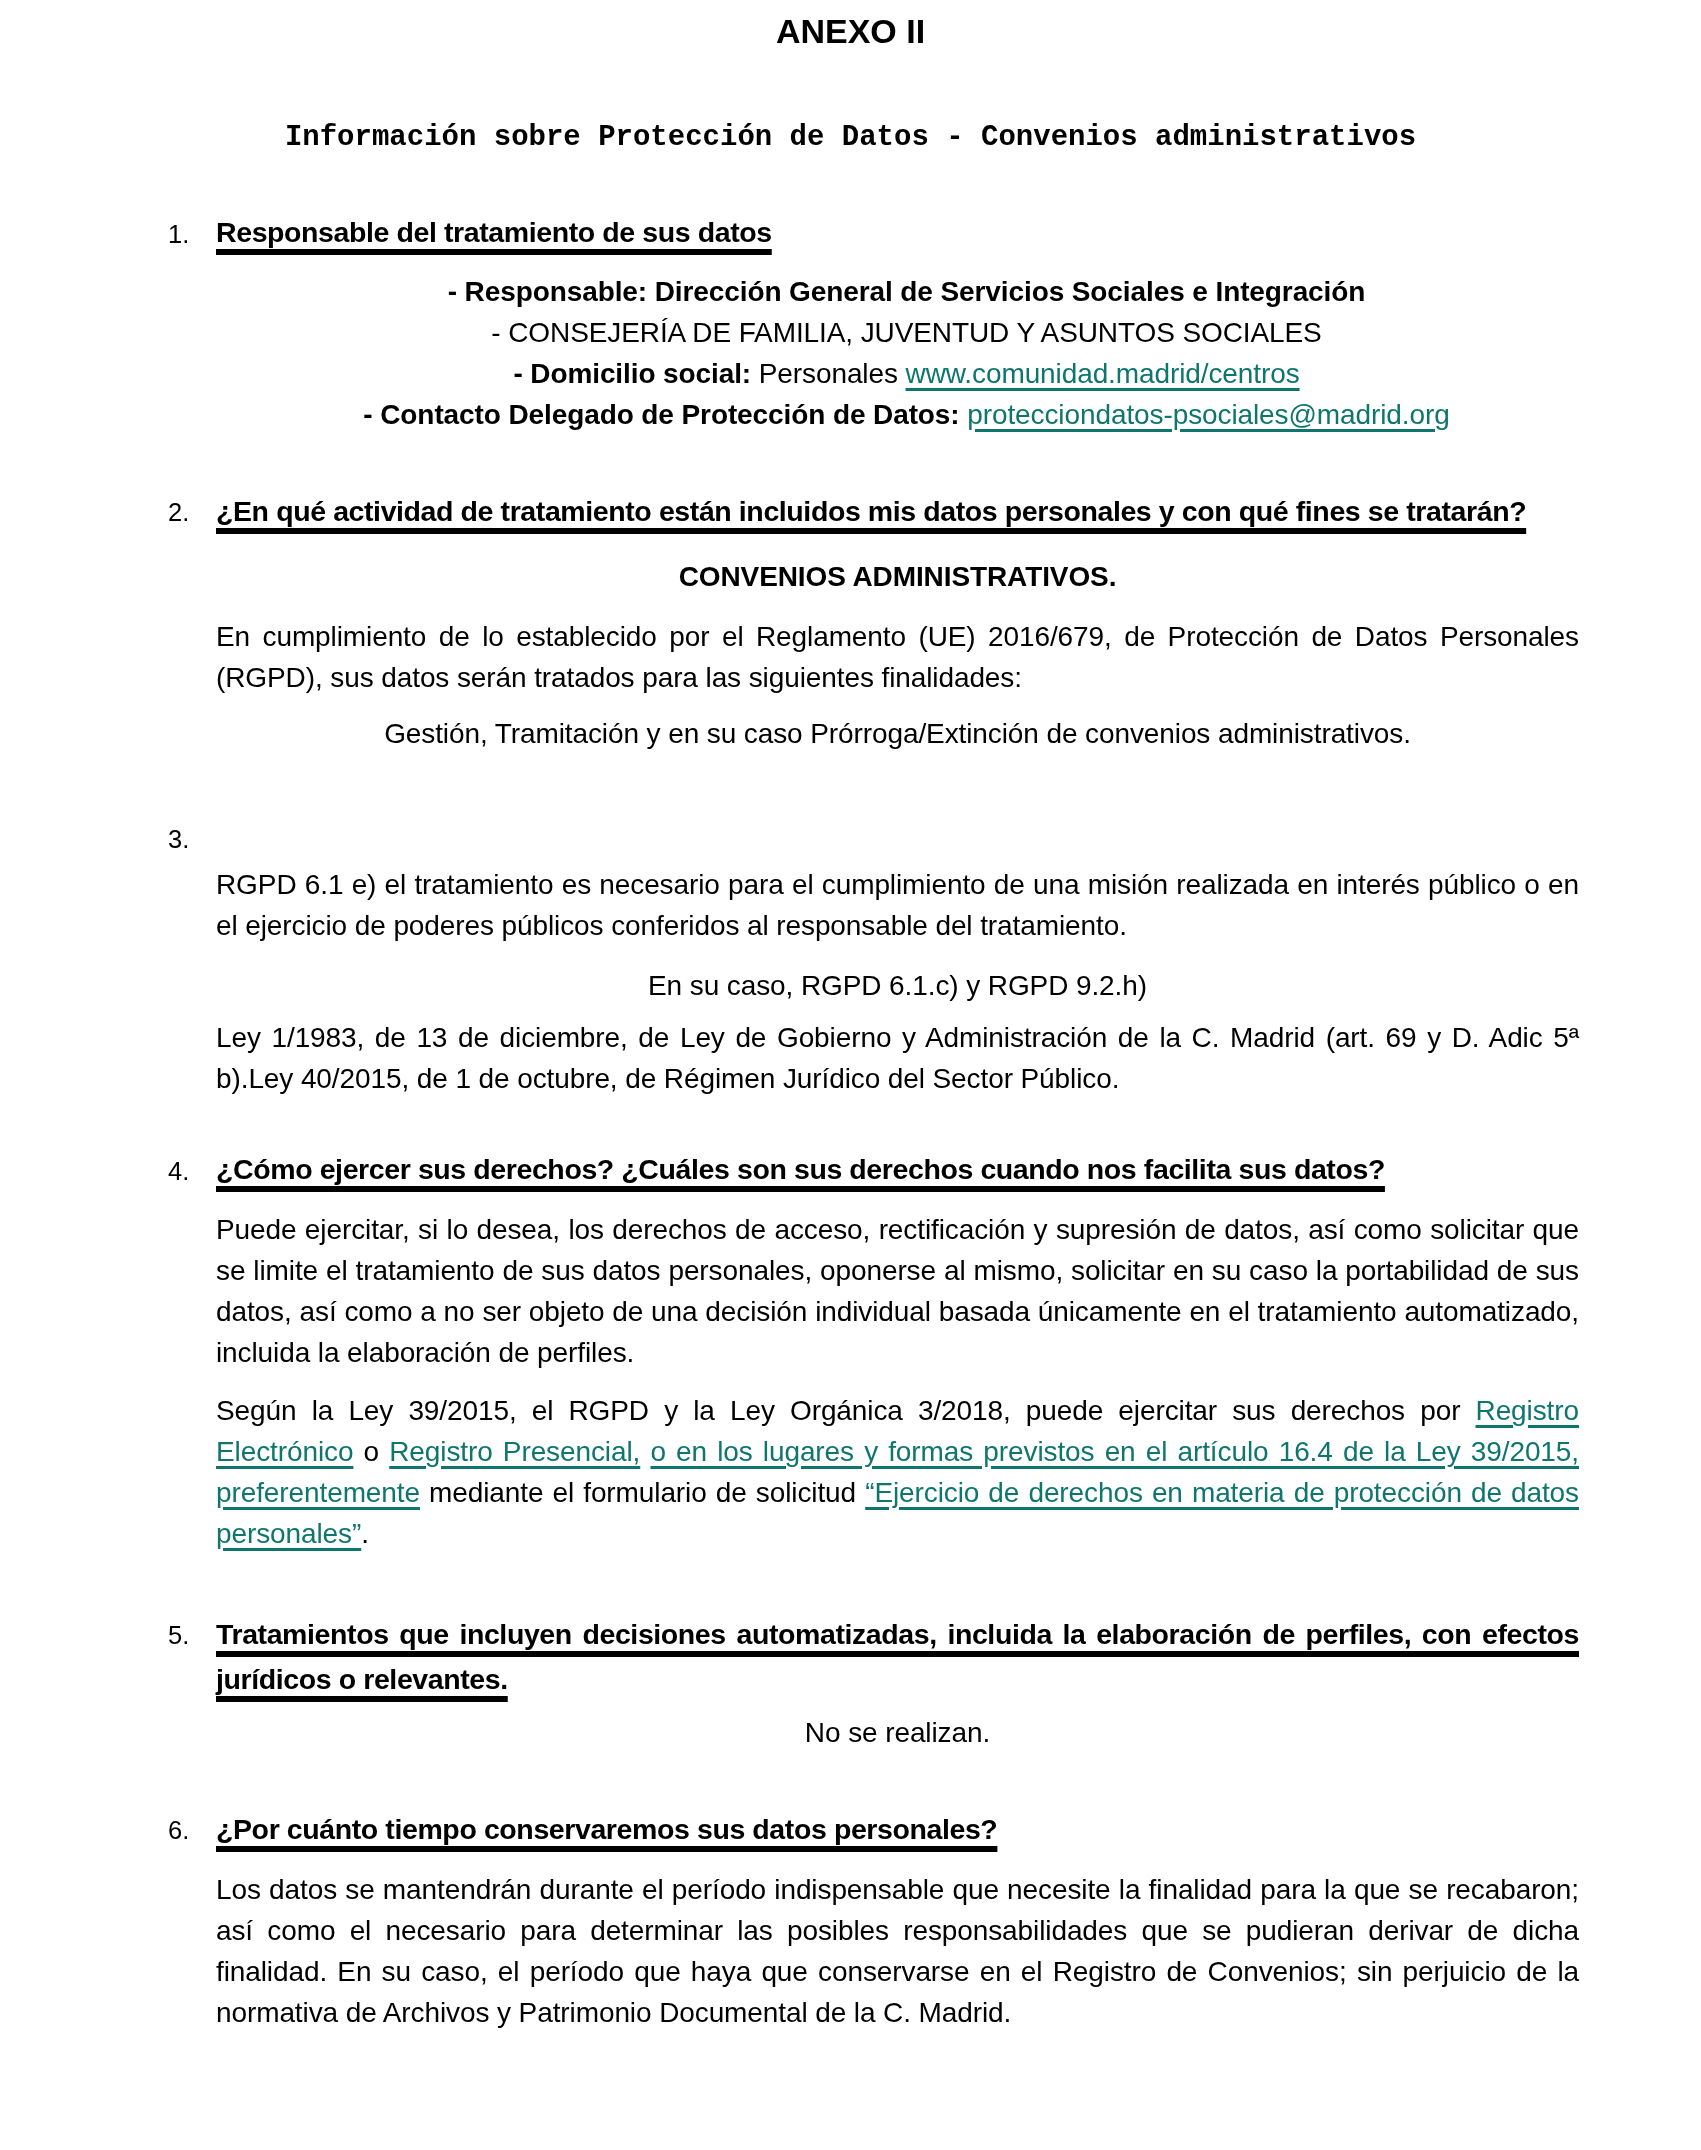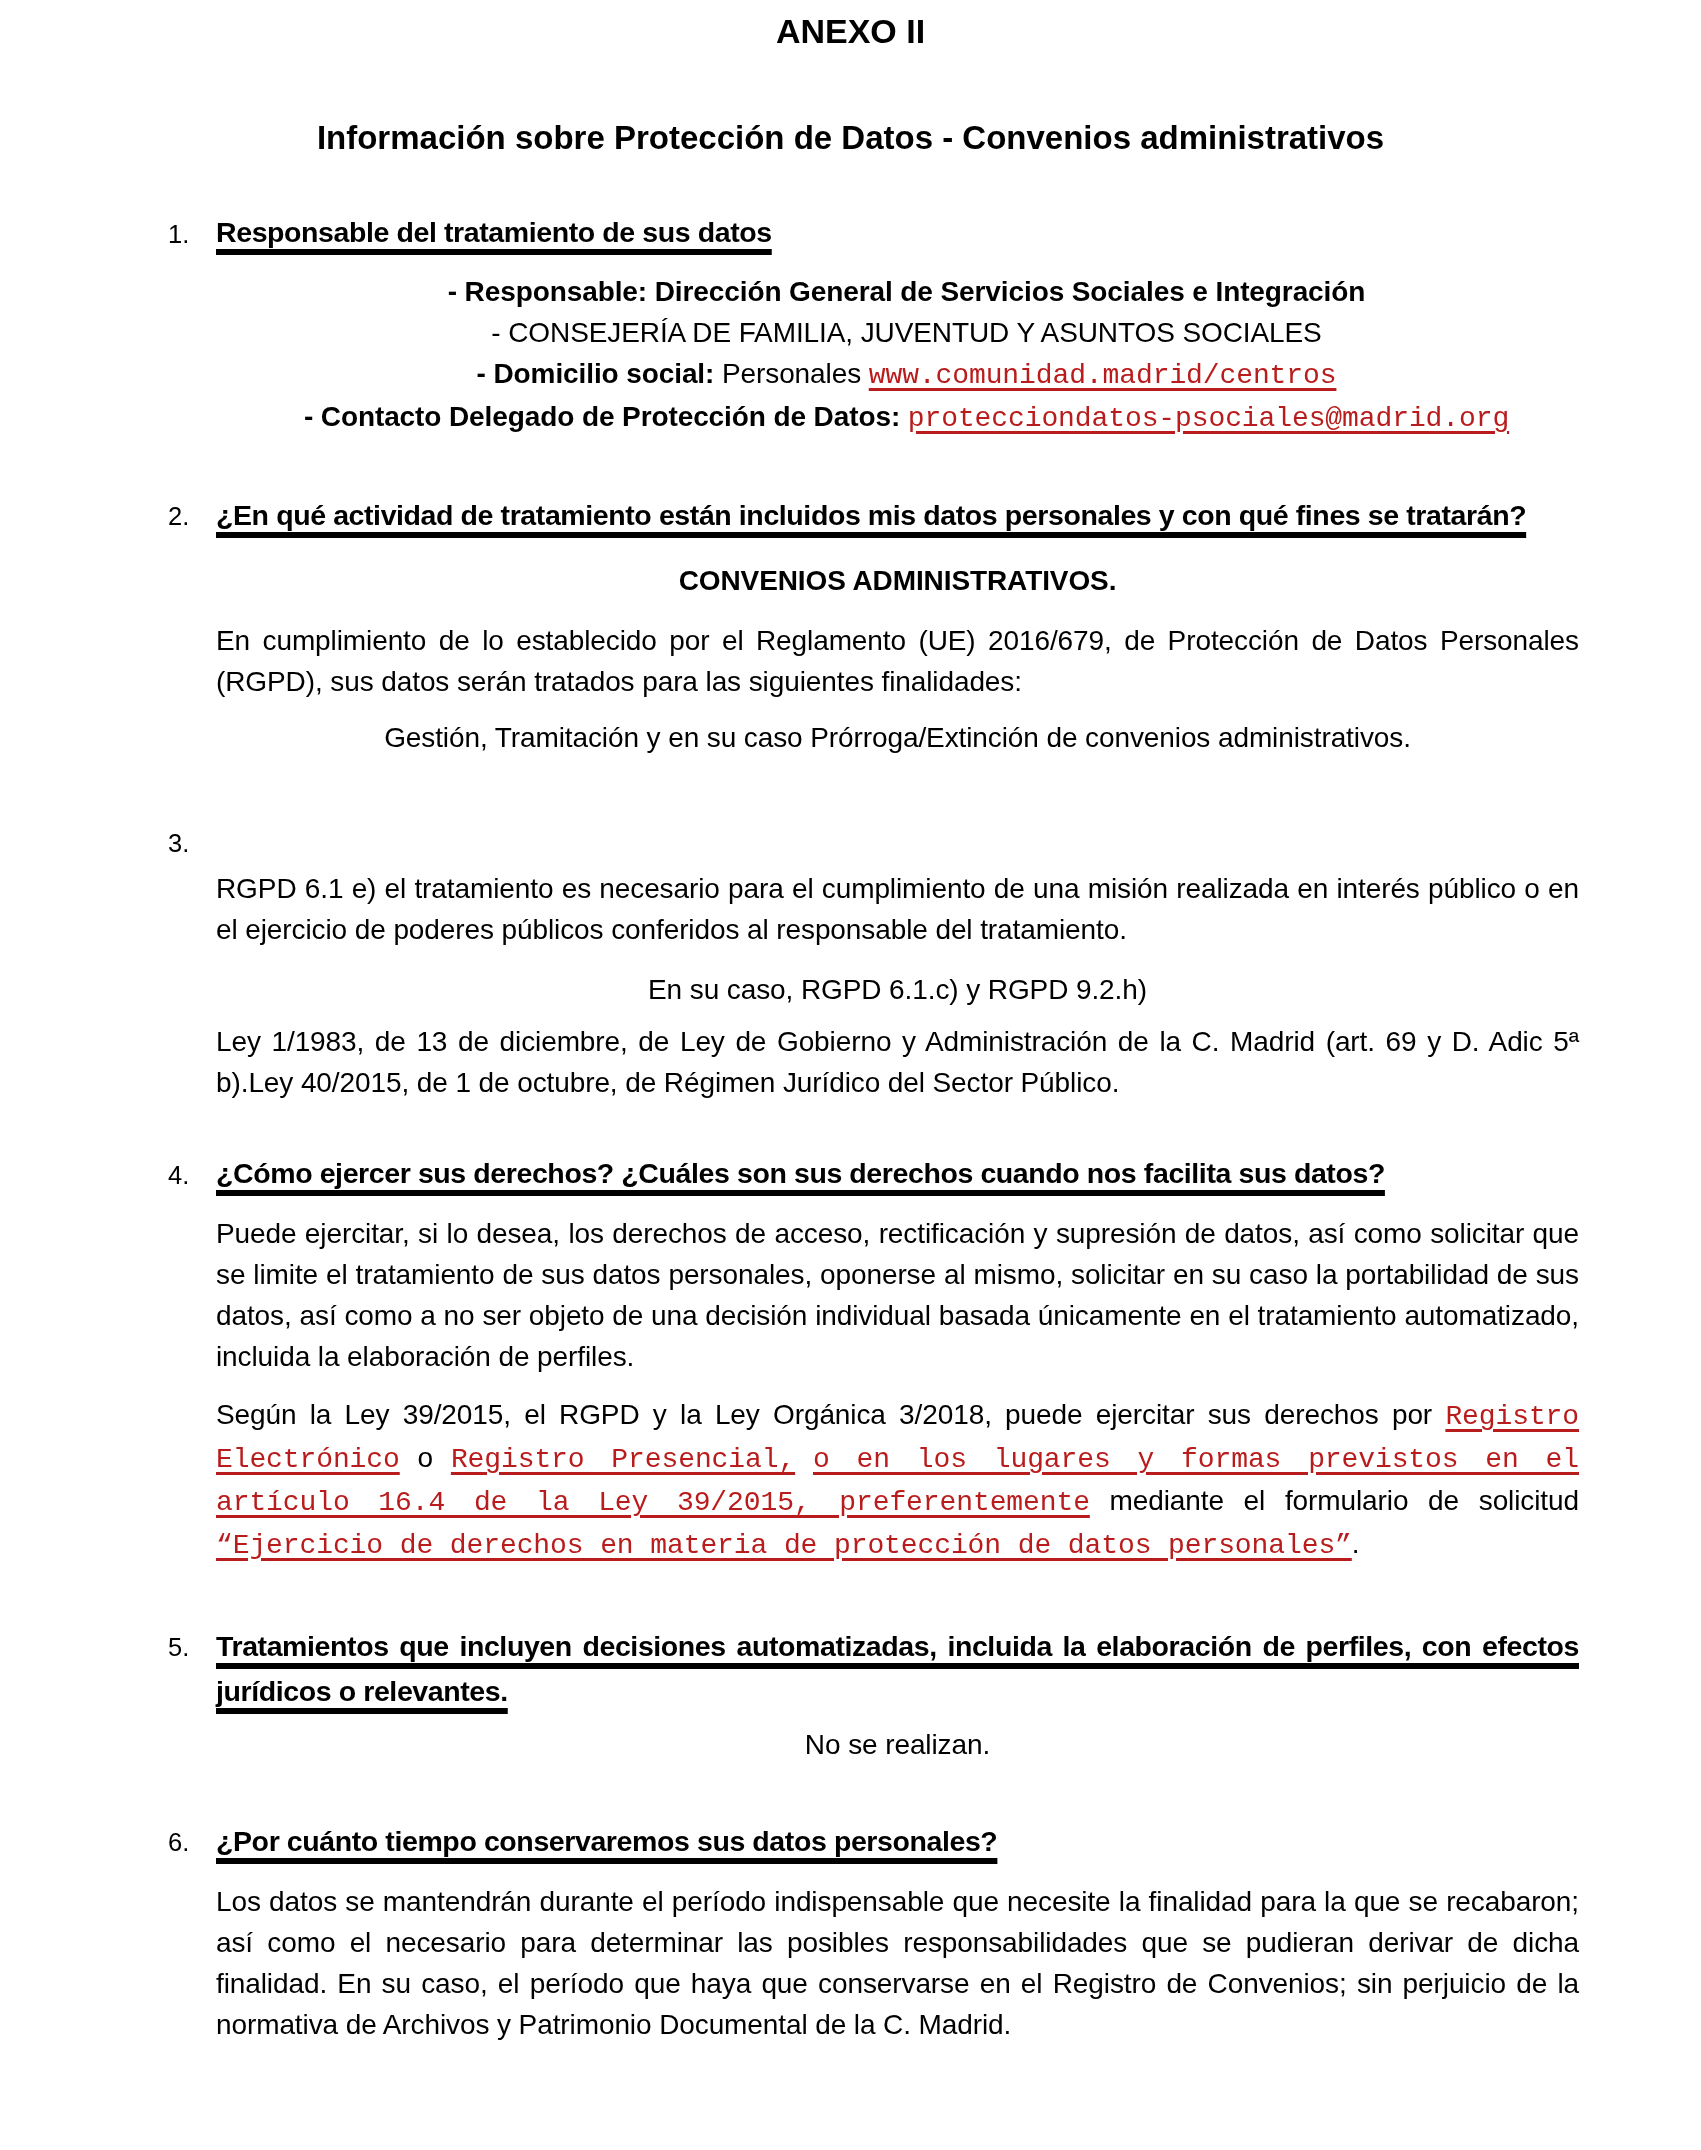--- a/index.html
+++ b/index.html
@@ -7,45 +7,44 @@
     width:1701px;height:2151px;position:relative;overflow:hidden;
     background:#ffffff;color:#000000;
     font-family:"Liberation Sans",sans-serif;
   }
   .doc-title{
     margin:0;padding-top:12px;text-align:center;
     font-size:34px;line-height:39px;font-weight:bold;
   }
   .doc-subtitle{
     margin:66px 0 0 0;text-align:center;
-    font-size:33px;line-height:41px;font-weight:bold;
+    font-size:29px;line-height:41px;font-weight:bold;font-family:Liberation Mono, monospace;
   }
   .sec{display:flex;align-items:flex-start;}
   .sec .num{
     flex:0 0 48px;width:48px;margin-left:168px;
     font-size:25.5px;line-height:45px;padding-top:1.5px;
   }
   .sec .content{flex:0 0 1363px;width:1363px;}
   .heading{
     margin:0;font-size:28.5px;line-height:45px;font-weight:bold;
     letter-spacing:-0.4px;text-align:justify;
     text-decoration:underline;text-decoration-thickness:6px;text-underline-offset:6.7px;
   }
   .para{
     margin:0;font-size:28px;line-height:41px;letter-spacing:-0.1px;
     text-align:justify;
   }
   .left{text-align:center;}
   .bold{font-weight:bold;}
   .bullet{padding-left:18px;}
   a.lnk{
-    color:#b91c1c;text-decoration:underline;
+    color:#0f766e;text-decoration:underline;
     text-decoration-thickness:3px;text-underline-offset:5.2px;
     cursor:pointer;
-    font-family:Liberation Mono, monospace;
   }
   .rb{font-weight:bold;}
 </style>
 </head>
 <body>
 
 <div class="page">
 
   <div class="doc-title">ANEXO II</div>
 

